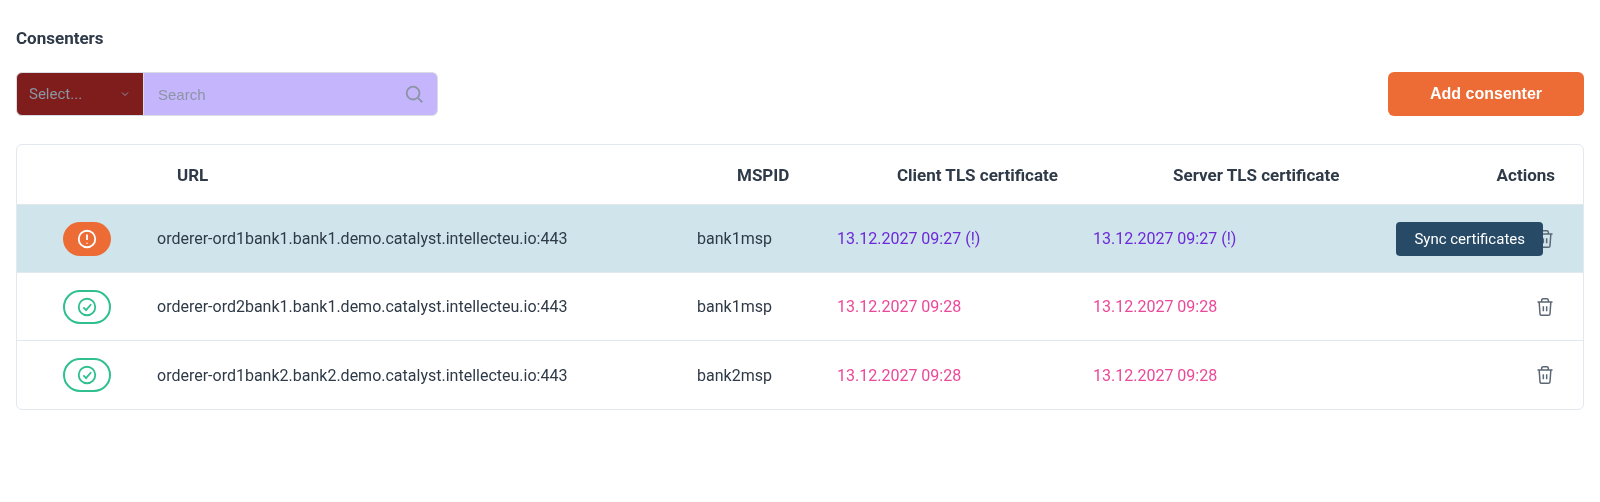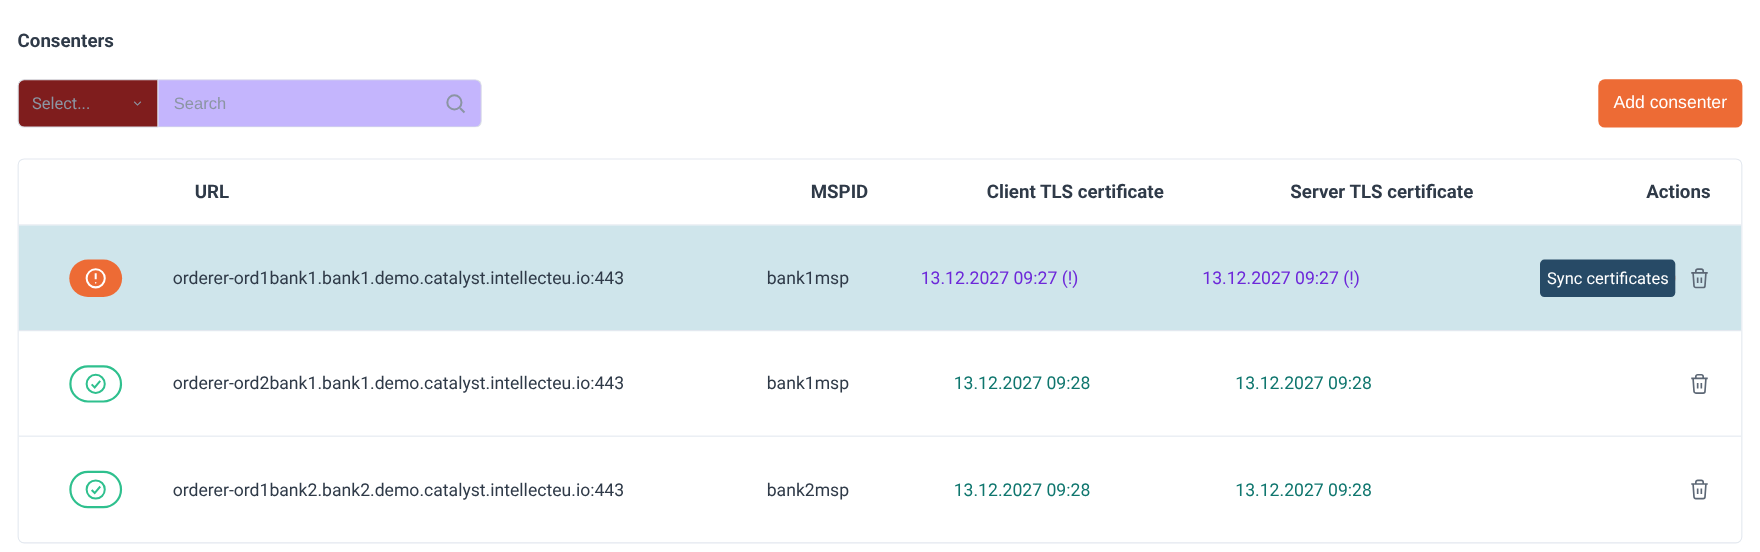--- a/index.html
+++ b/index.html
@@ -61,23 +61,23 @@
     background: transparent;
   }
   .search-box input::placeholder { color: #8b95a3; }
   .search-icon { color: #8b95a3; }
   .btn-primary {
     background: #ed6b35;
     color: #ffffff;
     border: none;
     border-radius: 6px;
     height: 44px;
-    padding: 0 14px;
+    padding: 0 42px;
     font-size: 16px;
-    font-weight: 400;
+    font-weight: 700;
     cursor: pointer;
   }
   .table-wrap {
     border: 1px solid #e3e8ef;
     border-radius: 6px;
     overflow: hidden;
   }
   .thead, .trow {
     display: grid;
     grid-template-columns: 140px 540px 140px 256px 280px 1fr;
@@ -87,62 +87,62 @@
     height: 60px;
     border-bottom: 1px solid #e3e8ef;
     font-weight: 700;
     font-size: 17px;
     color: #2f3a48;
     padding-right: 28px;
     gap: 20px;
   }
   .thead .th-actions { text-align: right; }
   .trow {
-    height: 96px;
+    height: 68px;
     border-bottom: 1px solid #e3e8ef;
     font-size: 16px;
     padding-right: 28px;
     position: relative;
   }
   .trow:last-child { border-bottom: none; }
   .trow.highlight { background: #cfe5eb; }
   .status-cell { display: flex; justify-content: center; }
   .status-badge {
     width: 48px; height: 34px;
     border-radius: 17px;
     display: flex; align-items: center; justify-content: center;
   }
   .status-warn { background: #ed6b35; color: #fff; }
   .status-ok { border: 2px solid #2fc08e; color: #2fc08e; background: transparent; }
   .url-cell { color: #2f3a48; }
   .msp-cell { color: #2f3a48; }
   .cert-warn { color: #6d28d9; }
-  .cert-ok { color: #0f766e; margin-left: 30px; }
+  .cert-ok { color: #ec4899; }
   .actions-cell {
     display: flex;
     align-items: center;
     justify-content: flex-end;
     gap: 12px;
     position: relative;
   }
   .sync-btn {
     width: 26px; height: 26px;
     border-radius: 50%;
     background: #ed6b35;
     display: flex; align-items: center; justify-content: center;
     border: none; cursor: pointer;
     color: #fff;
   }
   .tooltip {
     position: absolute;
-    right: 32px;
+    right: 12px;
     background: #274a66;
     color: #ffffff;
     font-size: 15px;
-    padding: 8px 6px;
+    padding: 8px 18px;
     border-radius: 4px;
     white-space: nowrap;
   }
   .trash-btn {
     background: none; border: none; cursor: pointer;
     color: #5c6775;
     padding: 0;
   }
   svg { display: block; }
 </style>

